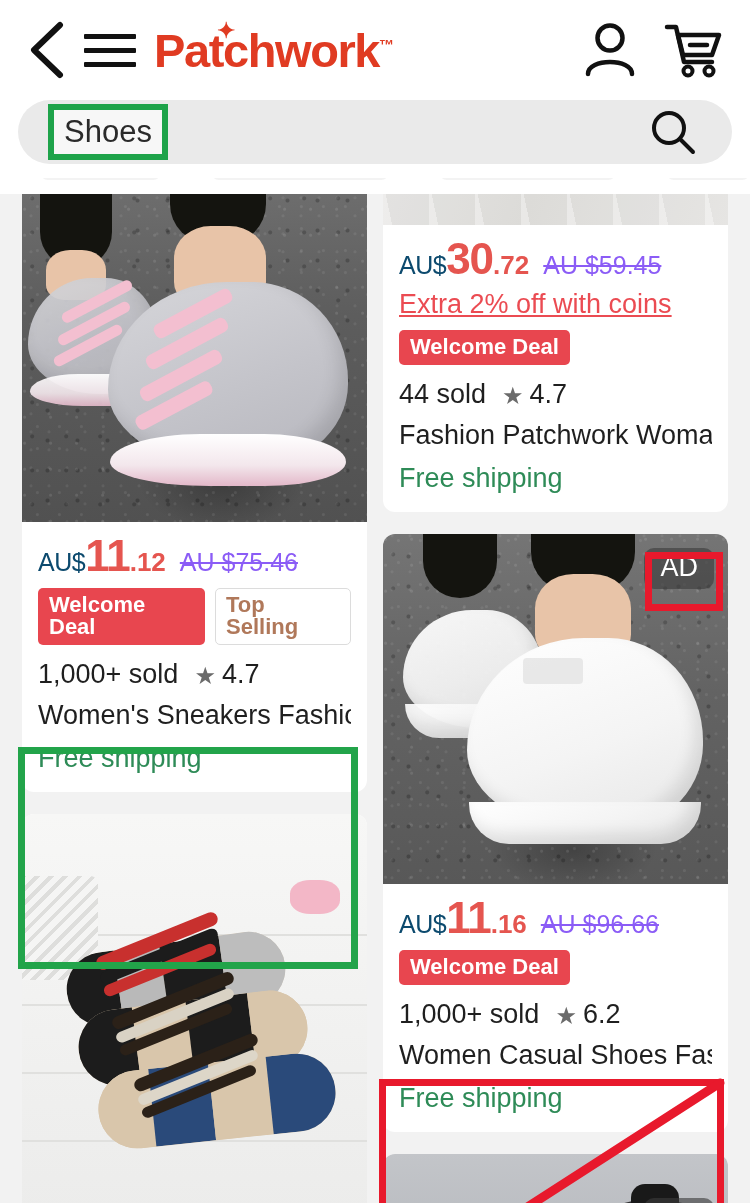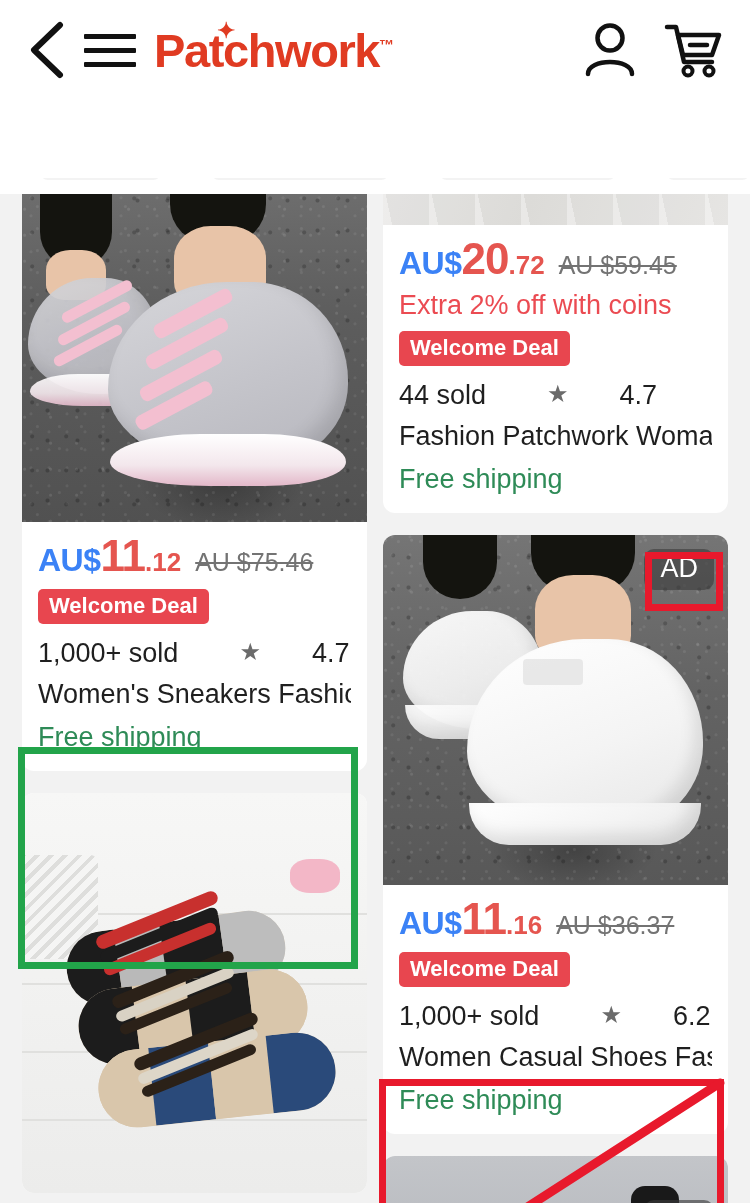--- a/index.html
+++ b/index.html
@@ -164,47 +164,48 @@
   }
   .card-body { padding: 12px 16px 18px 16px; }
 
   
   .price-row {
     display: flex;
     align-items: baseline;
     white-space: nowrap;
   }
   .cur {
-    color: #3b82f6;
-    font-size: 32px;
-    font-weight: bold;
+    color: #0c4a6e;
+    font-size: 25px;
+    font-weight: normal;
     letter-spacing: -0.5px;
   }
   .price-int {
     color: #e5554f;
     font-size: 44px;
     font-weight: bold;
     letter-spacing: -1px;
     line-height: 1;
   }
   .price-dec {
     color: #e5554f;
     font-size: 26px;
     font-weight: bold;
   }
   .price-old {
-    color: #737373;
+    color: #8b5cf6;
     font-size: 25px;
     margin-left: 14px;
     text-decoration: line-through;
   }
   .coin-line {
     color: #eb4b52;
     font-size: 27px;
     margin-top: 8px;
+    text-decoration: underline;
   }
 
   
   .badge-row {
     display: flex;
     align-items: center;
     gap: 10px;
     margin-top: 10px;
   }
   .badge-deal {
@@ -223,25 +224,24 @@
     font-size: 22px;
     font-weight: bold;
     padding: 5px 10px 6px 10px;
     border-radius: 5px;
     line-height: 1;
   }
 
   
   .sold-row {
     display: flex;
-    align-items: flex-start;
+    align-items: flex-end;
     margin-top: 14px;
     font-size: 27px;
     color: #1f1f1f;
-    gap: 45px;
   }
   .star { margin: 0 6px 0 16px; color: #6b6b6b; font-size: 24px; }
 
   .title {
     margin-top: 10px;
     font-size: 27px;
     color: #1f1f1f;
     white-space: nowrap;
     overflow: hidden;
   }
@@ -418,20 +418,31 @@
             <path d="M3 5 H12 L20 40 H48" fill="none" stroke="#111" stroke-width="4.5" stroke-linecap="round" stroke-linejoin="round"></path>
             <path d="M14 13 H55 L48 33 H19 Z" fill="none" stroke="#111" stroke-width="4.5" stroke-linejoin="round"></path>
             <line x1="26" y1="23" x2="43" y2="23" stroke="#111" stroke-width="4.5" stroke-linecap="round"></line>
             <circle cx="24" cy="49" r="4.5" fill="none" stroke="#111" stroke-width="4"></circle>
             <circle cx="45" cy="49" r="4.5" fill="none" stroke="#111" stroke-width="4"></circle>
           </svg>
         </div>
       </div>
     </div>
 
+    <div class="search-bar">
+      <div class="search-highlight">
+        <span class="search-value" title="Search">Shoes</span>
+      </div>
+      <div class="search-icon-wrap">
+        <svg width="50" height="50" viewBox="0 0 50 50">
+          <circle cx="21" cy="21" r="15" fill="none" stroke="#111" stroke-width="4"></circle>
+          <line x1="32" y1="32" x2="45" y2="45" stroke="#111" stroke-width="4" stroke-linecap="round"></line>
+        </svg>
+      </div>
+    </div>
   </div>
 
   <div class="filter-strip">
     <div class="filter-pill" style="width:130px;margin-left:40px;"></div>
     <div class="filter-pill" style="width:190px;margin-left:50px;"></div>
     <div class="filter-pill" style="width:190px;margin-left:50px;"></div>
     <div class="filter-pill" style="width:90px;margin-left:50px;"></div>
   </div>
 
   <div class="feed">
@@ -463,20 +474,21 @@
         <div class="card-body">
           <div class="price-row">
             <span class="cur">AU</span>
             <span class="cur sym">$</span>
             <span class="price-int">11</span>
             <span class="price-dec">.12</span>
             <span class="price-old">AU $75.46</span>
           </div>
           <div class="badge-row">
             <span class="badge-deal">Welcome Deal</span>
+            <span class="badge-top">Top Selling</span>
           </div>
           <div class="sold-row">
             <span>1,000+ sold</span>
             <span class="star">★</span>
             <span>4.7</span>
           </div>
           <div class="title">Women's Sneakers Fashio...</div>
           <div class="ship">Free shipping</div>
         </div>
       </div>
@@ -526,21 +538,21 @@
     <div class="col col-right">
 
       <div class="card" style="border-radius:0 0 12px 12px;">
         <div class="card-img img-fur" style="height:82px;">
           <div class="fur-tex"></div>
         </div>
         <div class="card-body">
           <div class="price-row">
             <span class="cur">AU</span>
             <span class="cur sym">$</span>
-            <span class="price-int">20</span>
+            <span class="price-int">30</span>
             <span class="price-dec">.72</span>
             <span class="price-old">AU $59.45</span>
           </div>
           <div class="coin-line">Extra 2% off with coins</div>
           <div class="badge-row">
             <span class="badge-deal">Welcome Deal</span>
           </div>
           <div class="sold-row">
             <span>44 sold</span>
             <span class="star">★</span>
@@ -565,21 +577,21 @@
           <div class="shoe-white" style="left:86px;  top:268px; width:232px; height:42px; border-radius:0 0 40px 40px;"></div>
           <div style="position:absolute;left:140px;top:124px;width:60px;height:26px;background:#e3e3e3;border-radius:4px;opacity:.8;"></div>
           <div class="ad-badge">AD</div>
         </div>
         <div class="card-body">
           <div class="price-row">
             <span class="cur">AU</span>
             <span class="cur sym">$</span>
             <span class="price-int">11</span>
             <span class="price-dec">.16</span>
-            <span class="price-old">AU $36.37</span>
+            <span class="price-old">AU $96.66</span>
           </div>
           <div class="badge-row">
             <span class="badge-deal">Welcome Deal</span>
           </div>
           <div class="sold-row">
             <span>1,000+ sold</span>
             <span class="star">★</span>
             <span>6.2</span>
           </div>
           <div class="title">Women Casual Shoes Fas...</div>

